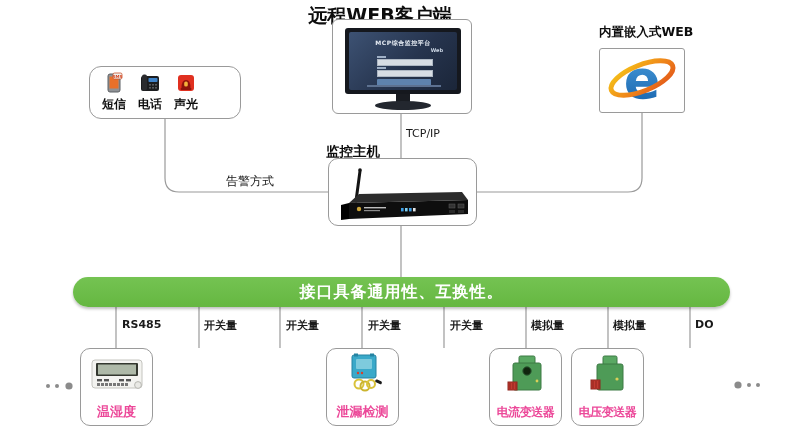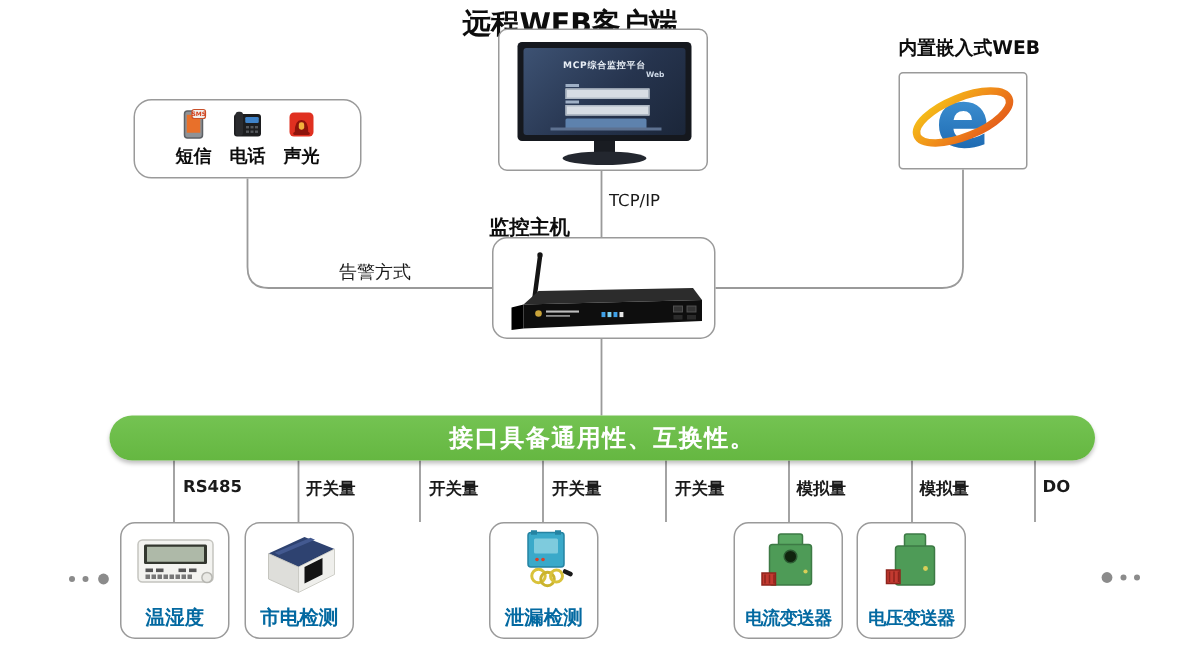--- a/index.html
+++ b/index.html
@@ -23,40 +23,40 @@
   .mon-lab{position:absolute;left:28px;width:9px;height:2px;background:#9fb0c6;}
   .mon-btn{position:absolute;left:28px;width:54px;height:7px;background:#5e82ad;border-radius:1px;}
   .mon-foot{position:absolute;left:18px;bottom:3px;width:74px;height:2px;background:#5d7190;}
   .mon-neck{position:absolute;left:63px;top:74px;width:14px;height:8px;background:#191c22;}
   .mon-base{position:absolute;left:42px;top:81px;width:56px;height:9px;background:#23272f;border-radius:50%;}
 
   
   .ie-box{left:599px;top:48px;width:86px;height:65px;border-radius:3px;}
 
   
-  .alarm-box{left:89px;top:66px;width:152px;height:53px;border-radius:12px;display:flex;align-items:center;justify-content:center;padding:0 6px;}
+  .alarm-box{left:89px;top:66px;width:152px;height:53px;border-radius:12px;display:flex;align-items:center;justify-content:flex-start;padding:0 6px;}
   .alarm-item{display:flex;flex-direction:column;align-items:center;width:36px;}
   .alarm-item .lbl{font-size:12px;font-weight:bold;margin-top:2px;color:#0d0d0d;}
 
   
   .host-box{left:328px;top:158px;width:149px;height:68px;border-radius:10px;}
 
   
   .bus{position:absolute;left:73px;top:277px;width:657px;height:30px;border-radius:15px;
     background:linear-gradient(#74c352,#65b741);box-shadow:0 2px 3px rgba(0,0,0,.25);
     color:#fff;font-weight:bold;font-size:16px;text-align:center;line-height:30px;letter-spacing:1px;}
 
   
   .if-label{position:absolute;top:318px;font-size:11px;font-weight:bold;color:#1a1a1a;white-space:nowrap;}
 
   
   .dev-box{position:absolute;top:348px;width:73px;height:78px;background:#fff;border:1px solid #9a9a9a;
     border-radius:10px;box-sizing:border-box;text-align:center;}
   .dev-box svg{display:block;margin:4px auto 0;}
-  .dev-label{position:absolute;left:0;bottom:4px;width:100%;font-size:13px;font-weight:bold;color:#0369a1;white-space:nowrap;}
+  .dev-label{position:absolute;left:0;bottom:4px;width:100%;font-size:13px;font-weight:bold;color:#ec4899;white-space:nowrap;}
   .dev-label.small{font-size:12px;letter-spacing:-0.5px;}
 </style>
 </head>
 <body>
 
 <div id="canvas">
 
   <svg class="wires" viewBox="0 0 800 430">
     <g stroke="#9a9a9a" stroke-width="1.2" fill="none">
       <path d="M165,119 V178 Q165,192 179,192 H328"></path>
@@ -214,30 +214,20 @@
           <rect x="27" y="30" width="3" height="3"></rect>
           <rect x="31" y="30" width="3" height="3"></rect>
         <rect x="35" y="30" width="3" height="3"></rect>
           <rect x="39" y="30" width="3" height="3"></rect>
       </g>
       <circle cx="52" cy="32" r="3.4" fill="#e9e9e5" stroke="#b7b7b2"></circle>
     </svg>
     <div class="dev-label">温湿度</div>
   </div>
 
-  <div class="dev-box" style="left:163px;">
-    <svg width="62" height="46" viewBox="0 0 62 46">
-      <polygon points="10,16 34,5 54,13 30,25" fill="#2e4270"></polygon>
-      <polygon points="14,15.5 38,5.5 41,6.8 17,17" fill="#435990"></polygon>
-      <polygon points="10,16 30,25 30,42 10,33" fill="#dededa" stroke="#c0c0ba" stroke-width="0.6"></polygon>
-      <polygon points="30,25 54,13 54,30 30,42" fill="#efefec" stroke="#c9c9c3" stroke-width="0.6"></polygon>
-      <polygon points="34,25 46,19 46,30 34,36" fill="#141414"></polygon>
-    </svg>
-    <div class="dev-label">市电检测</div>
-  </div>
 
 
   <div class="dev-box" style="left:326px;">
     <svg width="62" height="46" viewBox="0 0 62 46">
       <rect x="20" y="2" width="24" height="23" rx="2" fill="#3aa9c9" stroke="#2583a2"></rect>
       <rect x="22" y="0.5" width="4" height="3" fill="#2583a2"></rect>
         <rect x="38" y="0.5" width="4" height="3" fill="#2583a2"></rect>
       <rect x="24" y="6" width="16" height="10" rx="1" fill="#7ecbdd"></rect>
       <circle cx="26" cy="20" r="1.2" fill="#d8402a"></circle>
         <circle cx="30" cy="20" r="1.2" fill="#d8402a"></circle>

